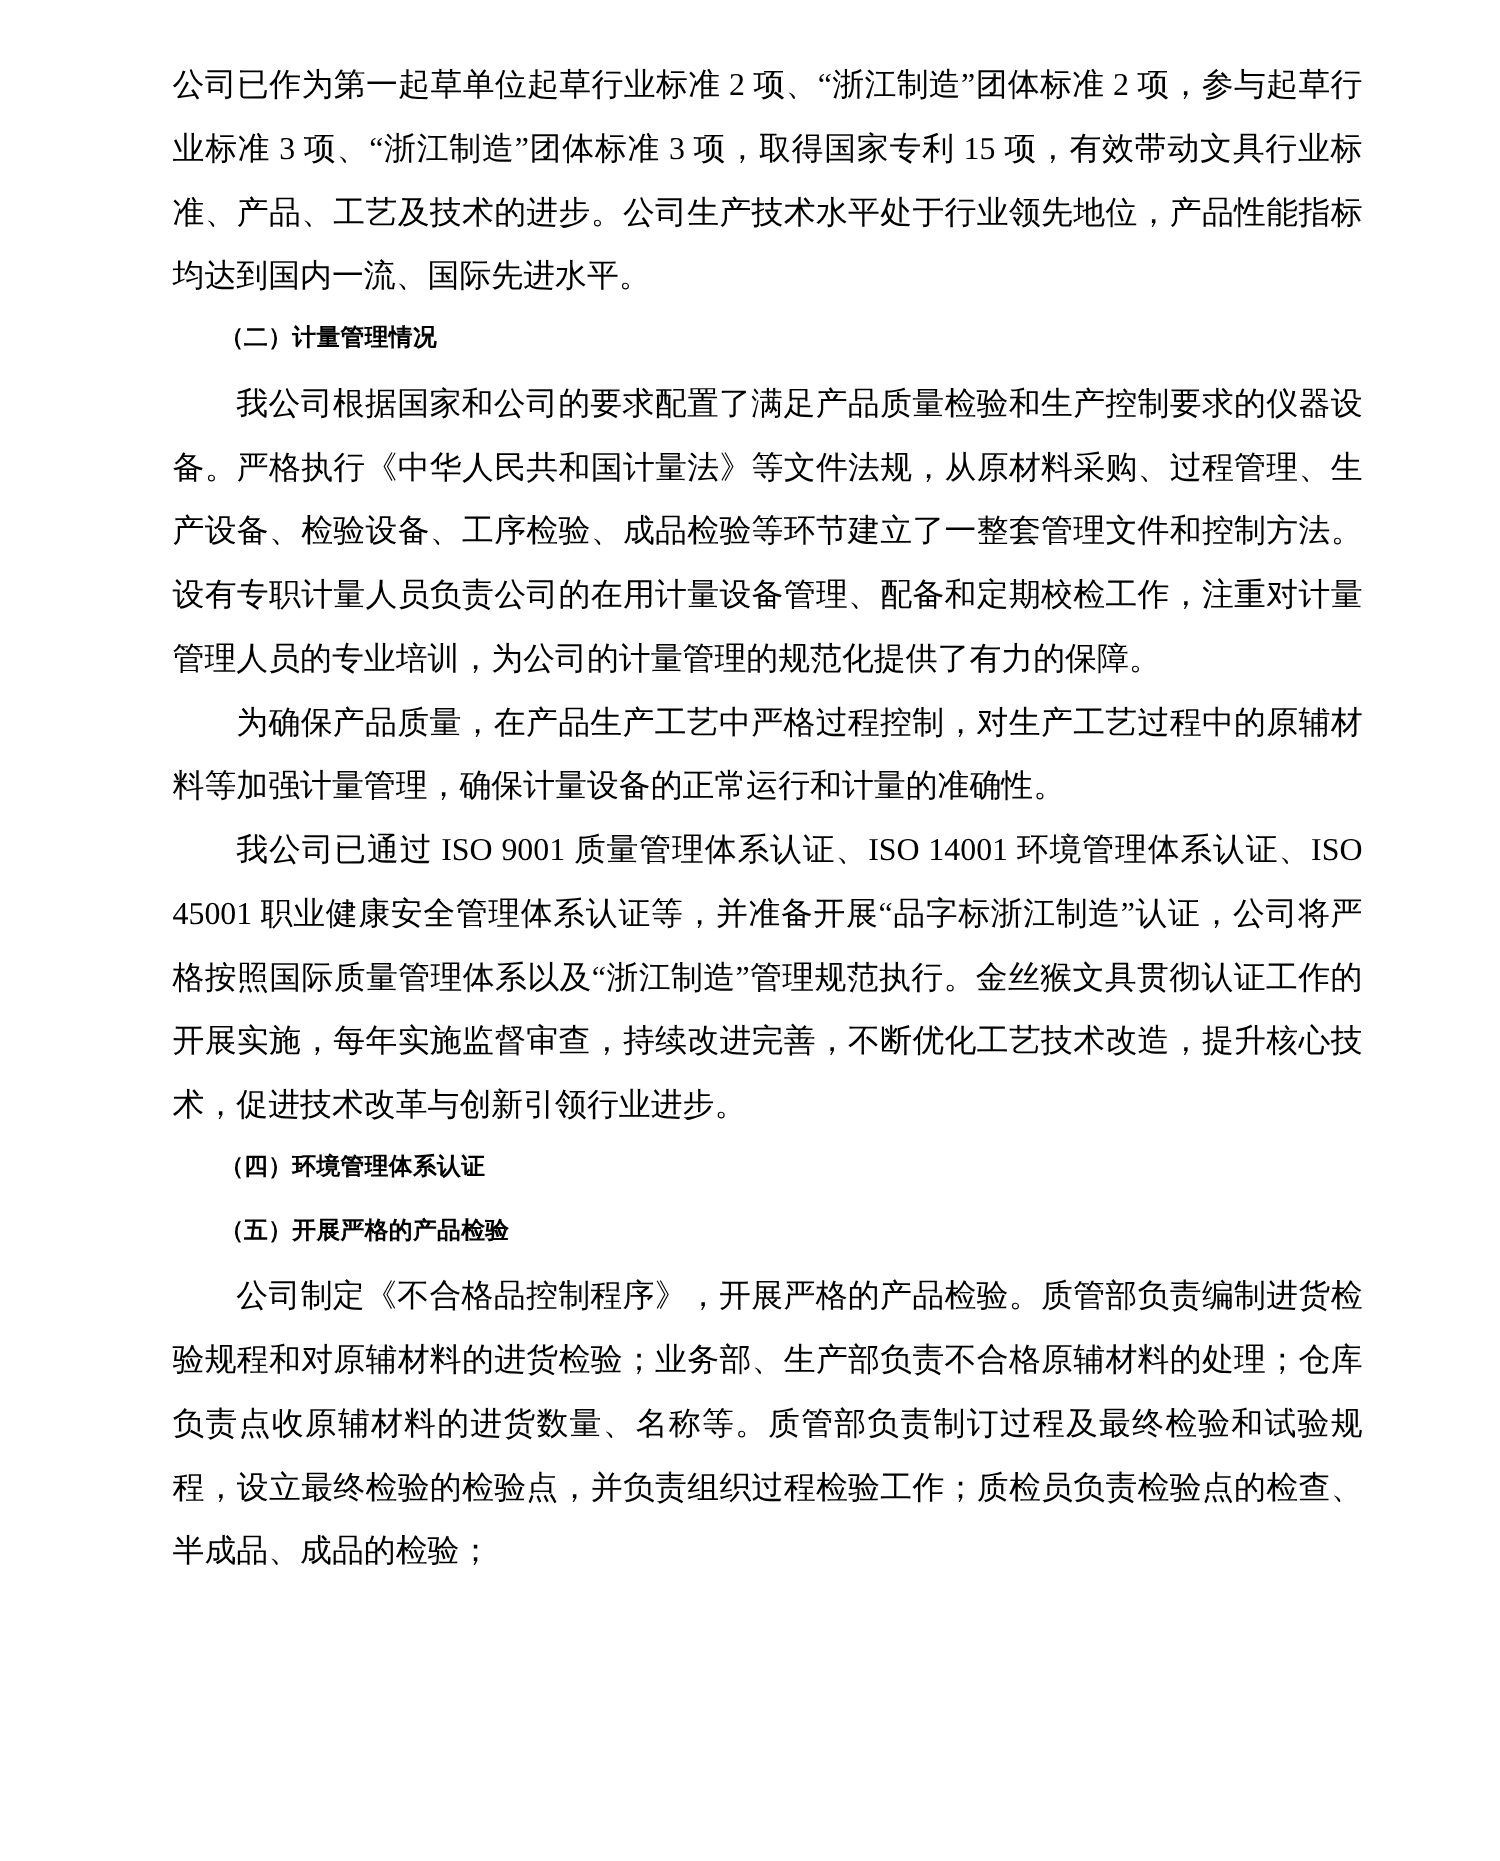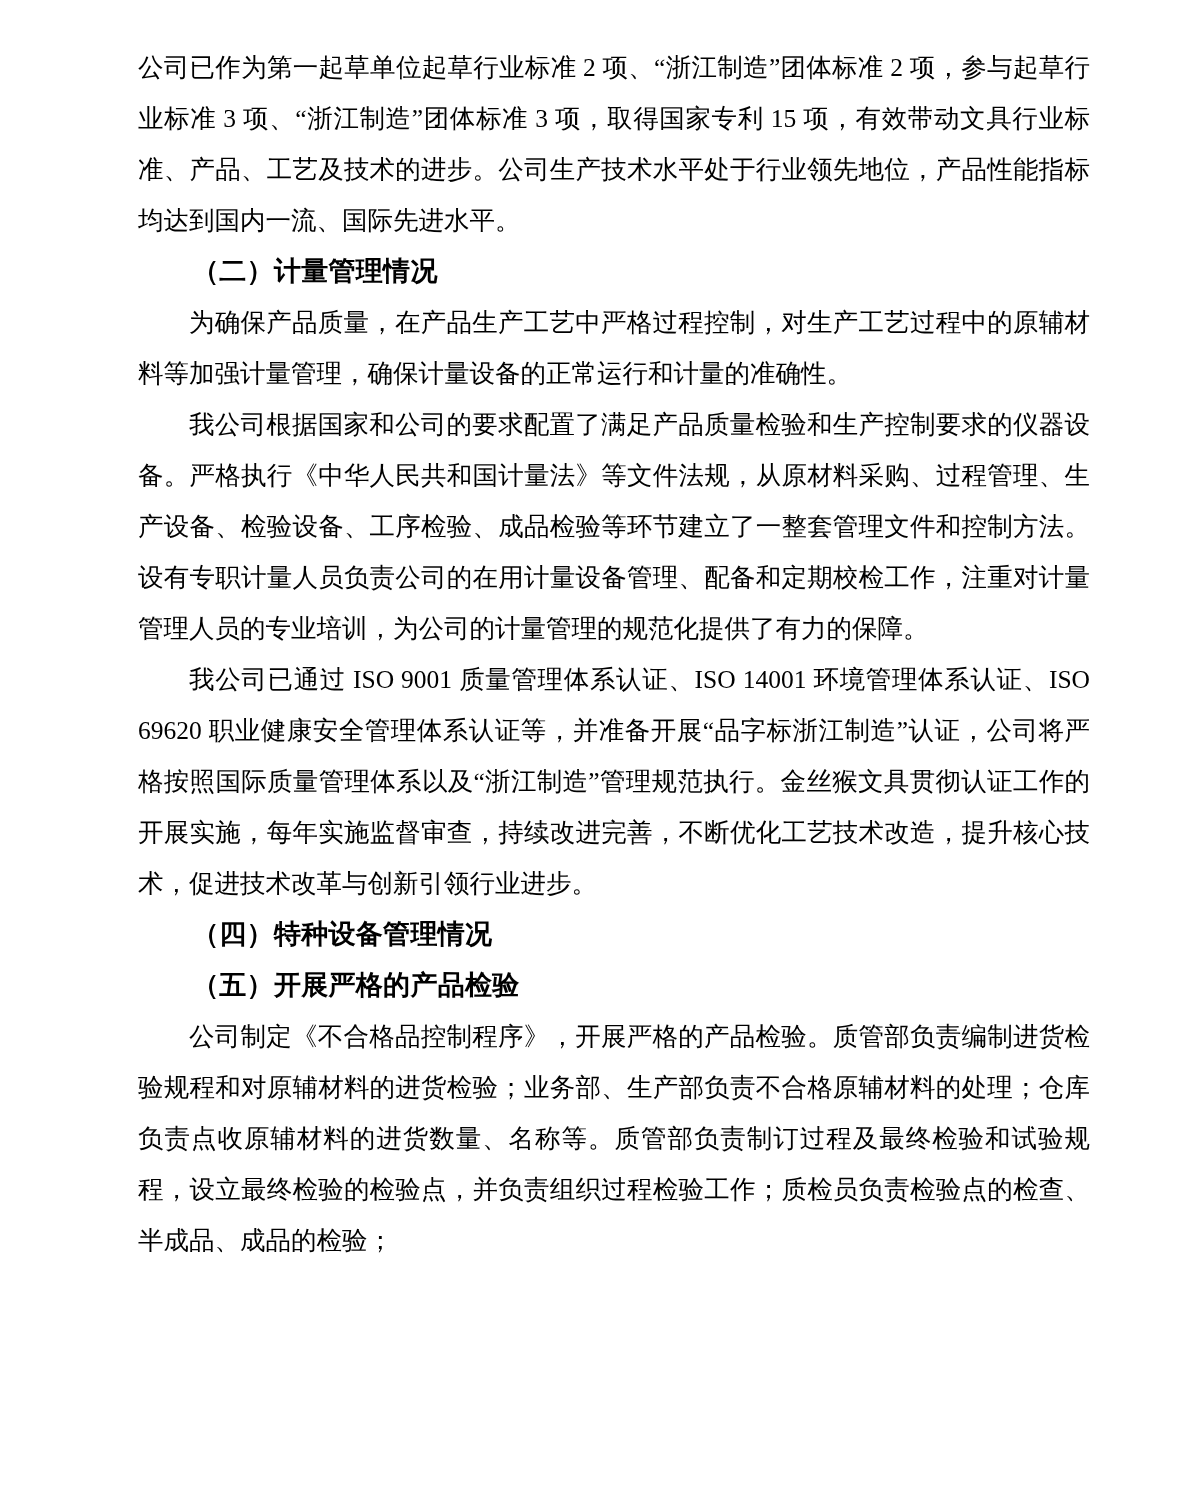--- a/index.html
+++ b/index.html
@@ -30,46 +30,46 @@
     margin: 0;
     padding: 0;
   }
   .para {
     text-indent: 2em;
   }
   .flush {
     text-indent: 0;
   }
   .heading {
-    font-family: Liberation Serif, serif;
+    font-family: Liberation Mono, monospace;
     font-weight: bold;
-    font-size: 27px;
+    font-size: 19px;
     line-height: 51px;
     text-indent: 2em;
     letter-spacing: 0.3px;
   }
 </style>
 </head>
 <body>
 
 <div class="page">
   <div class="doc-body">
 
     <p class="para flush">公司已作为第一起草单位起草行业标准 2 项、“浙江制造”团体标准 2 项，参与起草行业标准 3 项、“浙江制造”团体标准 3 项，取得国家专利 15 项，有效带动文具行业标准、产品、工艺及技术的进步。公司生产技术水平处于行业领先地位，产品性能指标均达到国内一流、国际先进水平。</p>
 
     <p class="heading">（二）计量管理情况</p>
 
+    <p class="para">我公司根据国家和公司的要求配置了满足产品质量检验和生产控制要求的仪器设备。严格执行《中华人民共和国计量法》等文件法规，从原材料采购、过程管理、生产设备、检验设备、工序检验、成品检验等环节建立了一整套管理文件和控制方法。设有专职计量人员负责公司的在用计量设备管理、配备和定期校检工作，注重对计量管理人员的专业培训，为公司的计量管理的规范化提供了有力的保障。</p>
+
     <p class="para">为确保产品质量，在产品生产工艺中严格过程控制，对生产工艺过程中的原辅材料等加强计量管理，确保计量设备的正常运行和计量的准确性。</p>
 
-    <p class="para">我公司根据国家和公司的要求配置了满足产品质量检验和生产控制要求的仪器设备。严格执行《中华人民共和国计量法》等文件法规，从原材料采购、过程管理、生产设备、检验设备、工序检验、成品检验等环节建立了一整套管理文件和控制方法。设有专职计量人员负责公司的在用计量设备管理、配备和定期校检工作，注重对计量管理人员的专业培训，为公司的计量管理的规范化提供了有力的保障。</p>
 
+    <p class="para">我公司已通过 ISO 9001 质量管理体系认证、ISO 14001 环境管理体系认证、ISO 45001 职业健康安全管理体系认证等，并准备开展“品字标浙江制造”认证，公司将严格按照国际质量管理体系以及“浙江制造”管理规范执行。金丝猴文具贯彻认证工作的开展实施，每年实施监督审查，持续改进完善，不断优化工艺技术改造，提升核心技术，促进技术改革与创新引领行业进步。</p>
 
-    <p class="para">我公司已通过 ISO 9001 质量管理体系认证、ISO 14001 环境管理体系认证、ISO 69620 职业健康安全管理体系认证等，并准备开展“品字标浙江制造”认证，公司将严格按照国际质量管理体系以及“浙江制造”管理规范执行。金丝猴文具贯彻认证工作的开展实施，每年实施监督审查，持续改进完善，不断优化工艺技术改造，提升核心技术，促进技术改革与创新引领行业进步。</p>
-
-    <p class="heading">（四）特种设备管理情况</p>
+    <p class="heading">（四）环境管理体系认证</p>
 
 
     <p class="heading">（五）开展严格的产品检验</p>
 
     <p class="para">公司制定《不合格品控制程序》，开展严格的产品检验。质管部负责编制进货检验规程和对原辅材料的进货检验；业务部、生产部负责不合格原辅材料的处理；仓库负责点收原辅材料的进货数量、名称等。质管部负责制订过程及最终检验和试验规程，设立最终检验的检验点，并负责组织过程检验工作；质检员负责检验点的检查、半成品、成品的检验；</p>
 
   </div>
 </div>
 
 </body></html>

